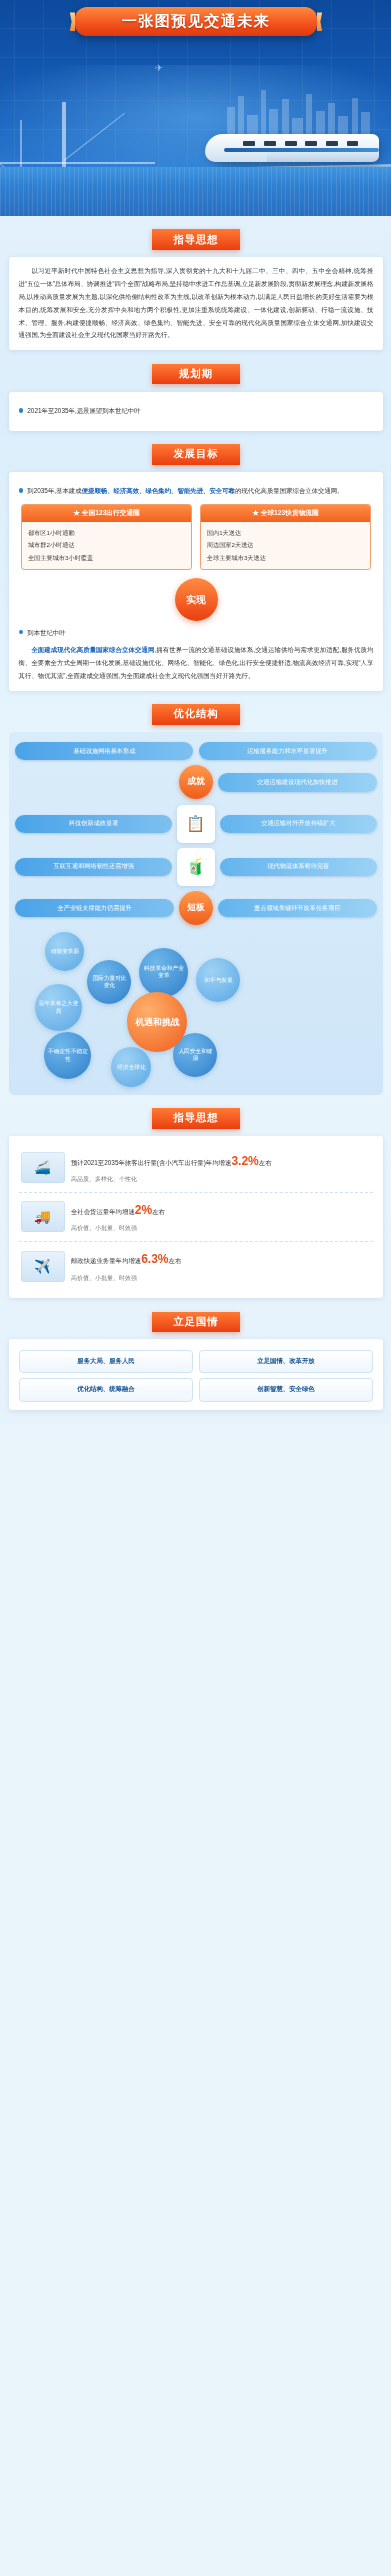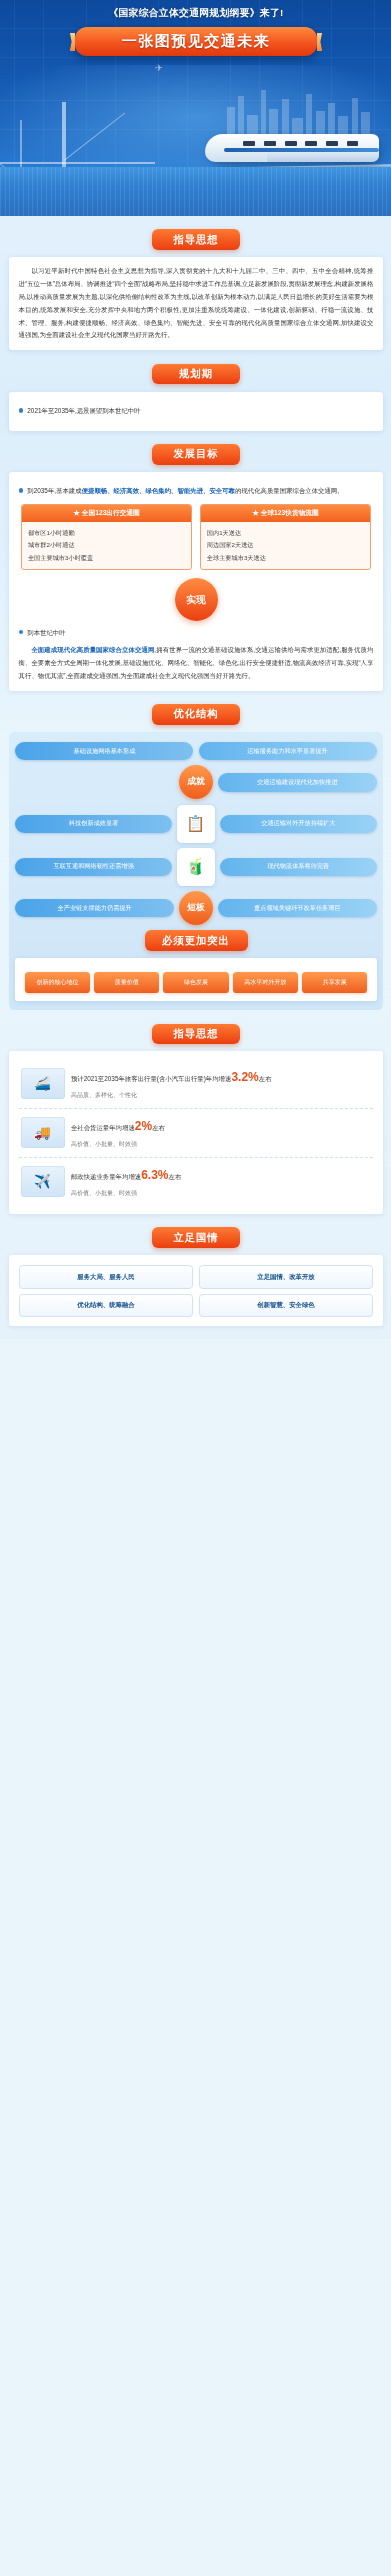--- a/index.html
+++ b/index.html
@@ -105,21 +105,21 @@
   }
   .city i{ position:absolute; bottom:0; background:rgba(255,255,255,.5); display:block;}
   .planes{ position:absolute; left:155px; top:62px; color:rgba(255,255,255,.55); font-size:9.3px;}
 
   
   .section { padding: 0 9.3px; }
   .ribbon {
     position:relative;
     width:88px; height:20.6px; margin: 13.4px auto 7.2px;
     background:linear-gradient(180deg,#ff7a33,#ea3f10);
-    border-radius:6px;
+    border-radius:0;
     display:flex; align-items:center; justify-content:center;
     box-shadow:0 2.1px 5.2px rgba(200,60,10,.35);
   }
   .ribbon span{ color:#fff; font-size:10.3px; font-weight:bold; letter-spacing:1px;}
   .ribbon:before,.ribbon:after{
     content:""; position:absolute; top:4.1px; width:7.2px; height:12.4px; background:#c7300a; z-index:-1;
   }
   .ribbon:before{ left:-6.2px; clip-path:polygon(0 0,100% 0,100% 100%,0 100%,40% 50%); }
   .ribbon:after{ right:-6.2px; clip-path:polygon(0 0,100% 0,60% 50%,100% 100%,0 100%); }
 
@@ -246,21 +246,20 @@
       <i style="left:65px;width:11.3px;height:20.6px"></i>
       <i style="left:79px;width:6.2px;height:45px"></i>
       <i style="left:89px;width:9.3px;height:28px"></i>
       <i style="left:101px;width:7.2px;height:36px"></i>
       <i style="left:111px;width:10.3px;height:23px"></i>
       <i style="left:125px;width:6.2px;height:41px"></i>
       <i style="left:134px;width:9.3px;height:27px"></i>
     </div>
     <div class="planes">✈</div>
 
-    <div class="hero-title-zh">《国家综合立体交通网规划纲要》来了!</div>
     <div class="hero-banner">
       <span>一张图预见交通未来</span>
     </div>
 
     <div class="bridge">
       <div class="deck"></div>
       <div class="pylon"></div>
       <div class="pylon2"></div>
       <div class="cable" style="width:77px; transform:rotate(-38deg); left:64px;"></div>
       <div class="cable" style="width:67px; transform:rotate(38deg); left:-3.1px; bottom:7.2px;"></div>
@@ -390,35 +389,32 @@
       <div class="pill-row">
         <div class="col-pills">
           <div class="pill">全产业链支撑能力仍需提升</div>
         </div>
         <div class="center-badge">短板</div>
         <div class="col-pills">
           <div class="pill light">重点领域关键环节改革任务艰巨</div>
         </div>
       </div>
 
-
-      <div class="must">
-        <div class="ribbon" style="margin-top:5.2px;width:103px;">
-          <span>必须更加突出</span>
-        </div>
-        <div class="card">
-          <div class="chip-row">
-            <div class="chip">创新的核心地位</div>
-            <div class="chip">质量价值</div>
-            <div class="chip">绿色发展</div>
-            <div class="chip">高水平对外开放</div>
-            <div class="chip">共享发展</div>
-          </div>
-        </div>
-      </div>
+      <div class="bubbles">
+        <div class="bub" style="left:30px; top:2.1px; width:39px; height:39px;">动能变革新</div>
+        <div class="bub dk" style="left:72px; top:30px; width:44px; height:44px;">国际力量对比变化</div>
+        <div class="bub dk" style="left:124px; top:17.5px; width:49px; height:49px;">科技革命和产业变革</div>
+        <div class="bub" style="left:181px; top:28px; width:44px; height:44px;">和平与发展</div>
+        <div class="bub" style="left:19.6px; top:54px; width:47px; height:47px;">百年未有之大变局</div>
+        <div class="bub dk" style="left:29px; top:102px; width:47px; height:47px;">不确定性不稳定性</div>
+        <div class="bub" style="left:96px; top:117px; width:40px; height:40px;">经济全球化</div>
+        <div class="bub dk" style="left:158px; top:103px; width:44px; height:44px;">人民安全和健康</div>
+        <div class="bub center" style="left:112px; top:62px; width:60px; height:60px;">机遇和挑战</div>
+      </div>
+
     </div>
   </div>
 
   <div class="section">
     <div class="ribbon">
       <span>指导思想</span>
     </div>
     <div class="card">
 
       <div class="demand-row">

